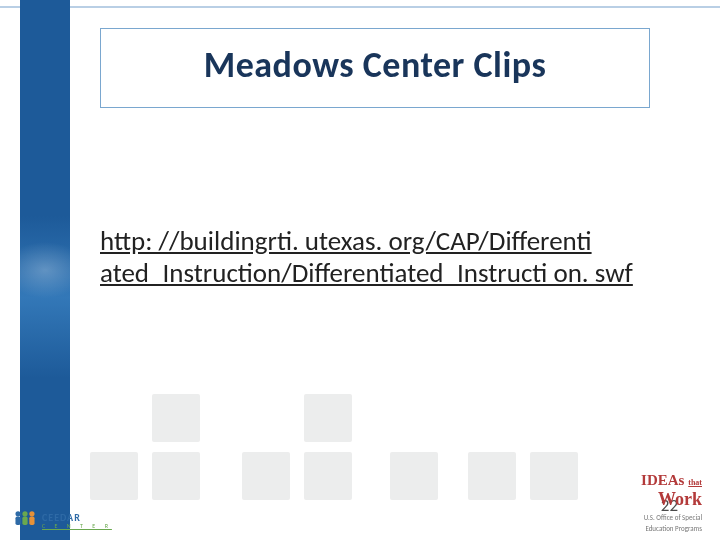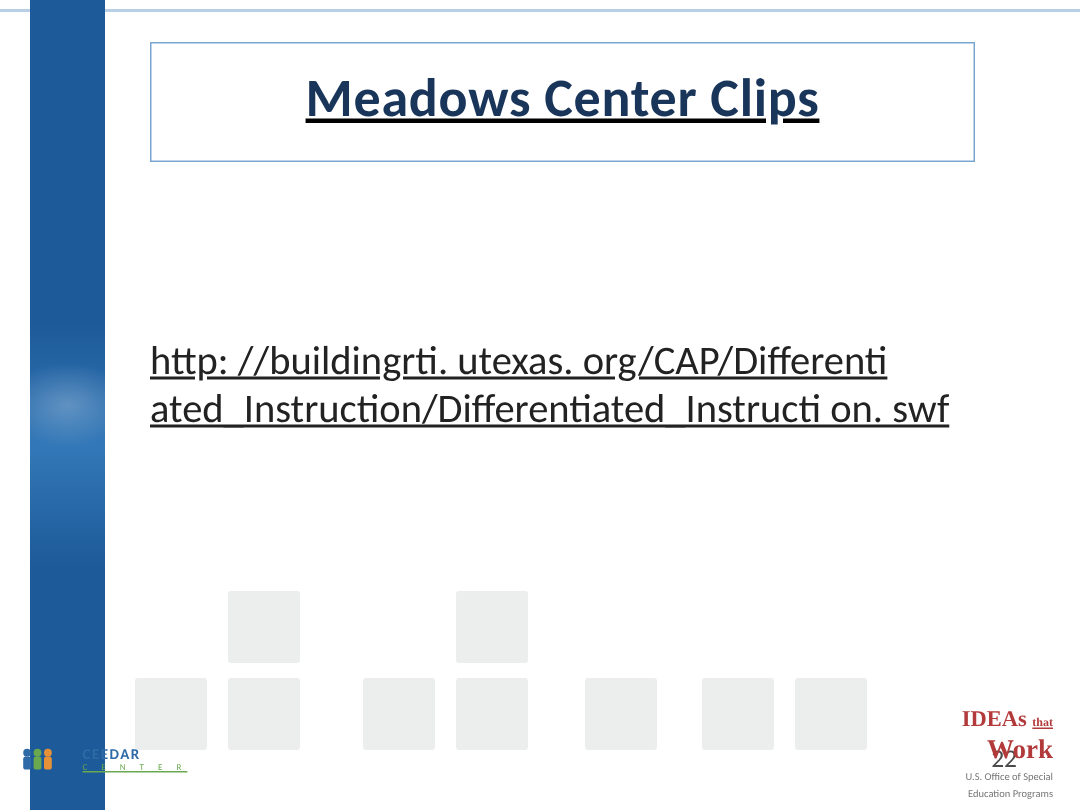--- a/index.html
+++ b/index.html
@@ -34,21 +34,20 @@
   }
   
   .title-box {
     position: absolute;
     left: 100px;
     top: 28px;
     width: 550px;
     padding: 14px 10px 20px 10px;
     border: 1.5px solid #7aa7cf;
     text-align: center;
-    text-decoration: underline;
   }
   .title-box h1 {
     font-size: 36px;
     font-weight: 700;
     color: #19355a;
     letter-spacing: 0.5px;
   }
   .subtitle {
     position: absolute;
     left: 100px;
@@ -84,22 +83,22 @@
     border-radius: 2px;
   }
   
   .footer-left {
     position: absolute;
     left: 12px;
     bottom: 10px;
     width: 120px;
     height: 34px;
     display: flex;
-    align-items: flex-start;
-    gap: 17px;
+    align-items: flex-end;
+    gap: 4px;
   }
   .ceedar-ppl {
     width: 26px; height: 22px;
   }
   .ceedar-text {
     font-size: 10px;
     color: #2e6aa6;
     font-weight: 700;
     letter-spacing: 1px;
   }

